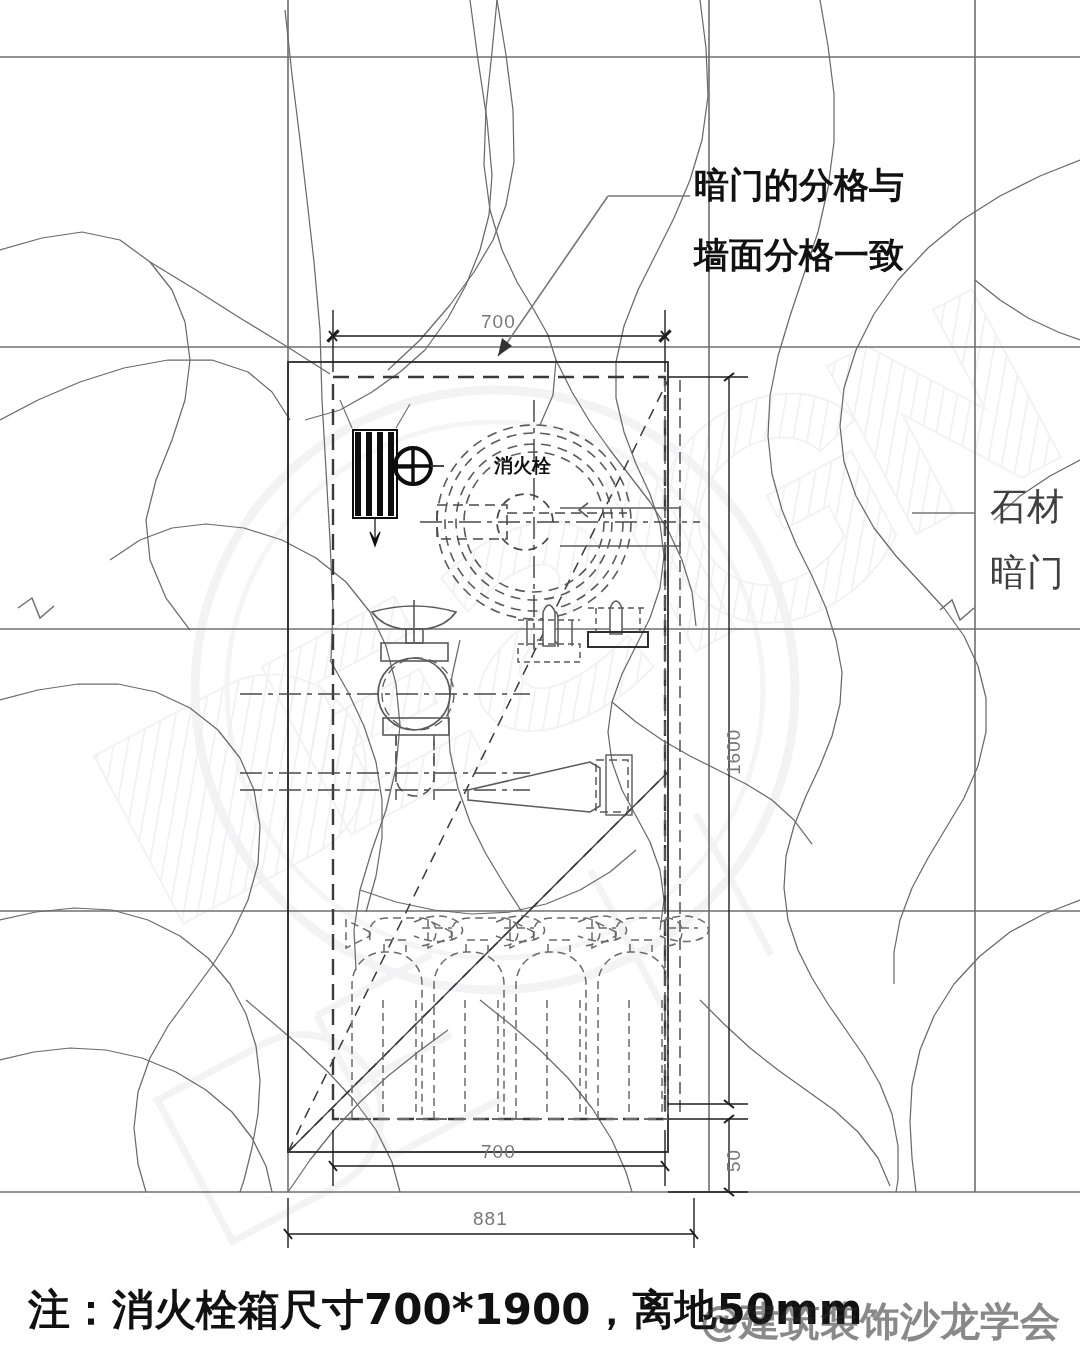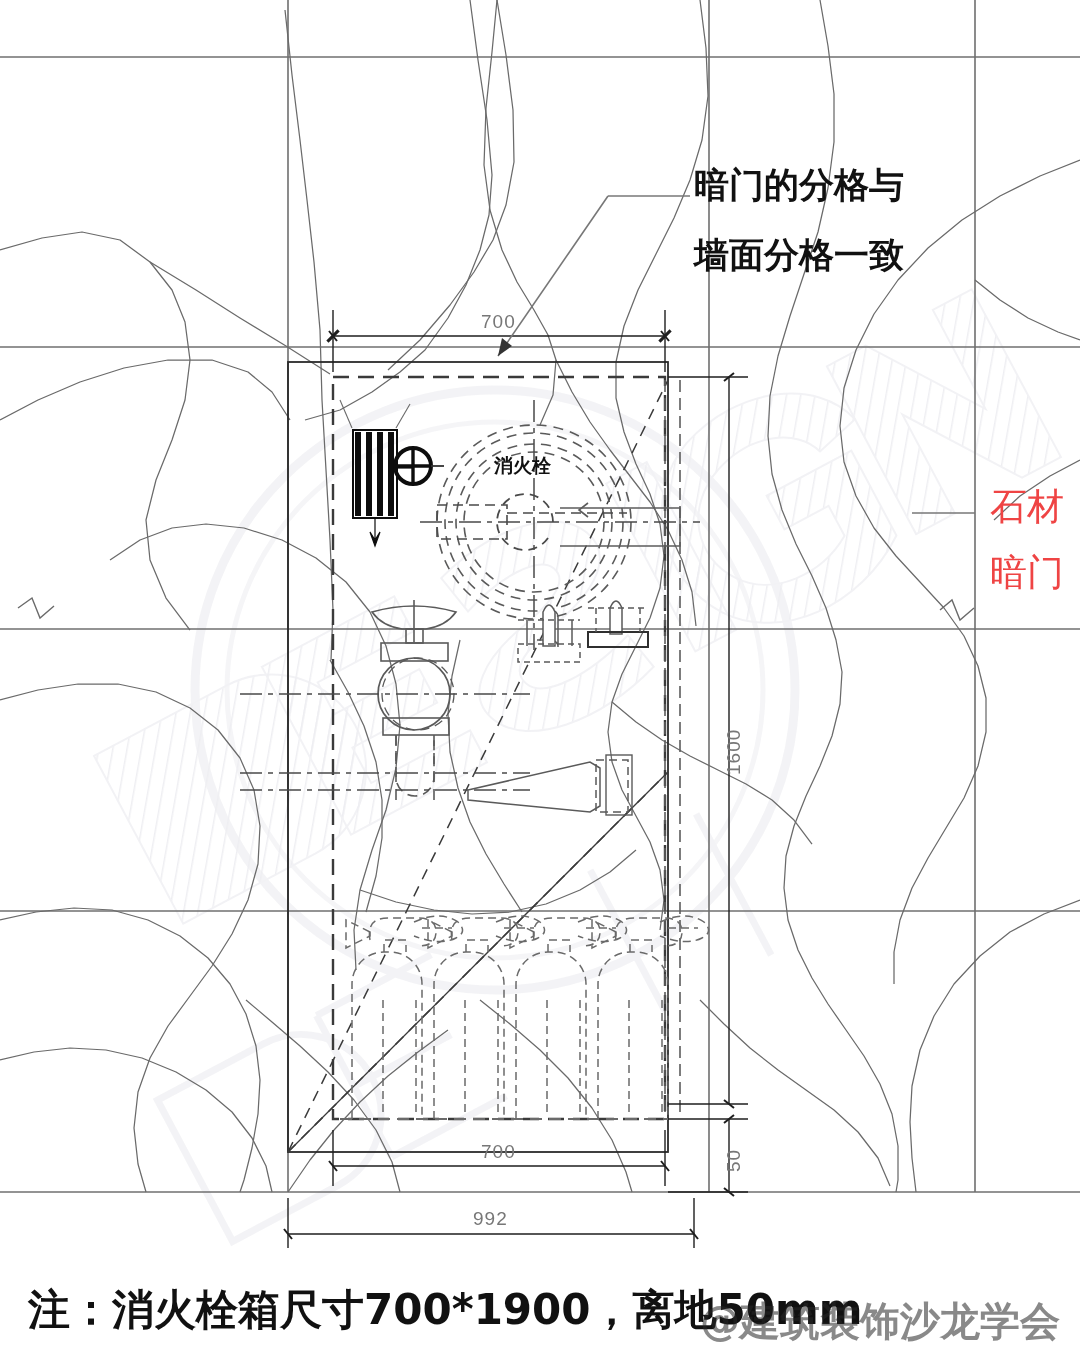--- a/index.html
+++ b/index.html
@@ -38,21 +38,21 @@
     font-family: "DejaVu Sans", "Liberation Sans", sans-serif;
     font-size: 35px;
     font-weight: 700;
     letter-spacing: 0px;
     color: #111;
   }
   .cjk-side {
     font-family: "DejaVu Sans", "Liberation Sans", sans-serif;
     font-size: 37px;
     font-weight: 400;
-    color: #ef4444;
+    color: #404040;
   }
   .cjk-small {
     font-family: "DejaVu Sans", "Liberation Sans", sans-serif;
     font-size: 19px;
     font-weight: 700;
     color: #111;
   }
   .note {
     font-family: "DejaVu Sans", "Liberation Sans", sans-serif;
     font-size: 42px;
@@ -396,19 +396,19 @@
   <div class="txt cjk-small" style="left:446px; top:455px;margin-left:48px;">消火栓</div>
 
   <div class="txt dimtext" style="left:481px; top:311px;">700</div>
 
   <div class="txt dimtext vert" style="left:723px; top:775px;">1600</div>
 
   <div class="txt dimtext vert" style="left:723px; top:1172px;">50</div>
 
   <div class="txt dimtext" style="left:481px; top:1141px;">700</div>
 
-  <div class="txt dimtext" style="left:473px; top:1208px;">992</div>
+  <div class="txt dimtext" style="left:473px; top:1208px;">881</div>
 
   <div class="txt note" style="left:28px; top:1286px;">注：消火栓箱尺寸700*1900，离地50mm</div>
 
   <div class="watermark-mark" style="left:700px; top:1288px;">@建筑装饰沙龙学会</div>
 
 </div>
 
 </body></html>

